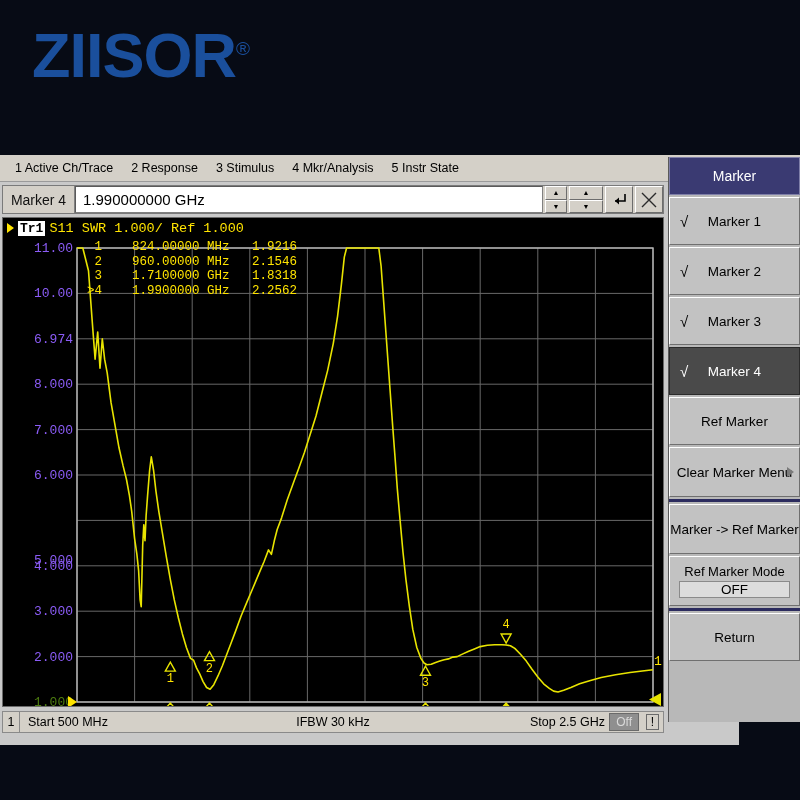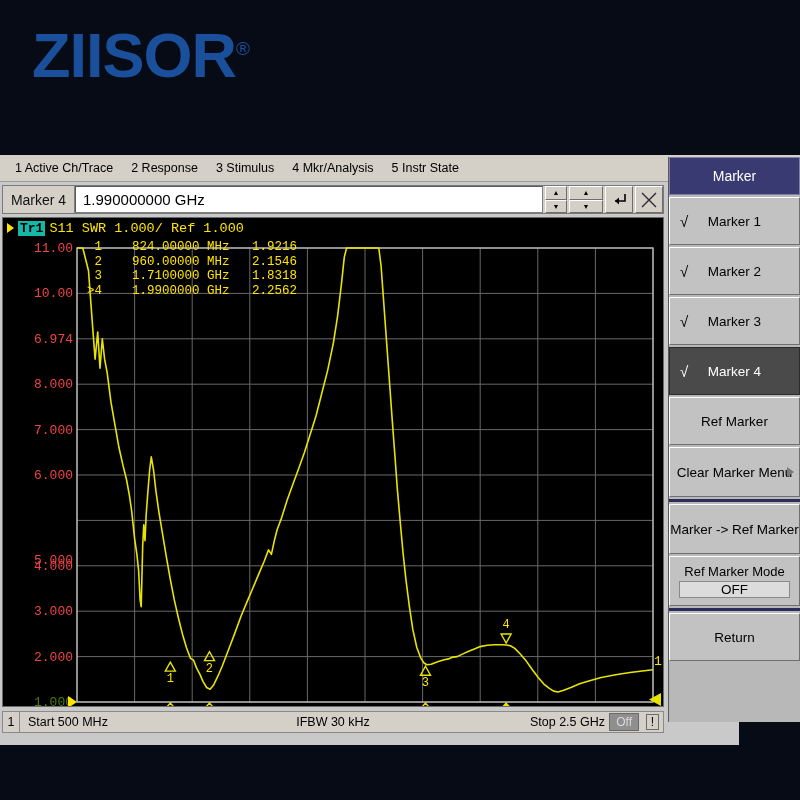--- a/index.html
+++ b/index.html
@@ -54,27 +54,27 @@
   .iconbtn svg { display:block; }
 
   
   .screen { position:absolute; left:2px; top:62px; width:662px; height:490px;
             background:#000; border:1px solid #6a6a6a; overflow:hidden; }
 
   .trlabel { position:absolute; left:4px; top:2px; height:16px;
              display:flex; align-items:center; gap:4px; white-space:nowrap; }
   .trlabel .arrow { width:0;height:0;border-left:7px solid #ffe400;
                     border-top:5px solid transparent;border-bottom:5px solid transparent; }
-  .trlabel .tr { background:#14b8a6; color:#000; font-family:"Liberation Mono",monospace;
+  .trlabel .tr { background:#ffffff; color:#000; font-family:"Liberation Mono",monospace;
                  font-size:13px; font-weight:bold; padding:0 2px; }
   .trlabel .txt { color:#ffe400; font-family:"Liberation Mono",monospace;
                   font-size:13.5px; }
 
   .ylabels { position:absolute; left:0; top:0; width:74px; height:100%; }
-  .ylab { position:absolute; right:4px; color:#ef4444;
+  .ylab { position:absolute; right:4px; color:#8b5cf6;
           font-family:"Liberation Mono",monospace; font-size:13px;
           transform:translateY(-50%); }
   .ylab.ref { color:#4d7c0f; }
   .refarrow { position:absolute; width:0;height:0;
               border-left:9px solid #ffe400;
               border-top:6px solid transparent;border-bottom:6px solid transparent;
               transform:translateY(-50%); }
 
   .mtable { position:absolute; left:84px; top:22px;
             font-family:"Liberation Mono",monospace; font-size:12.5px;

